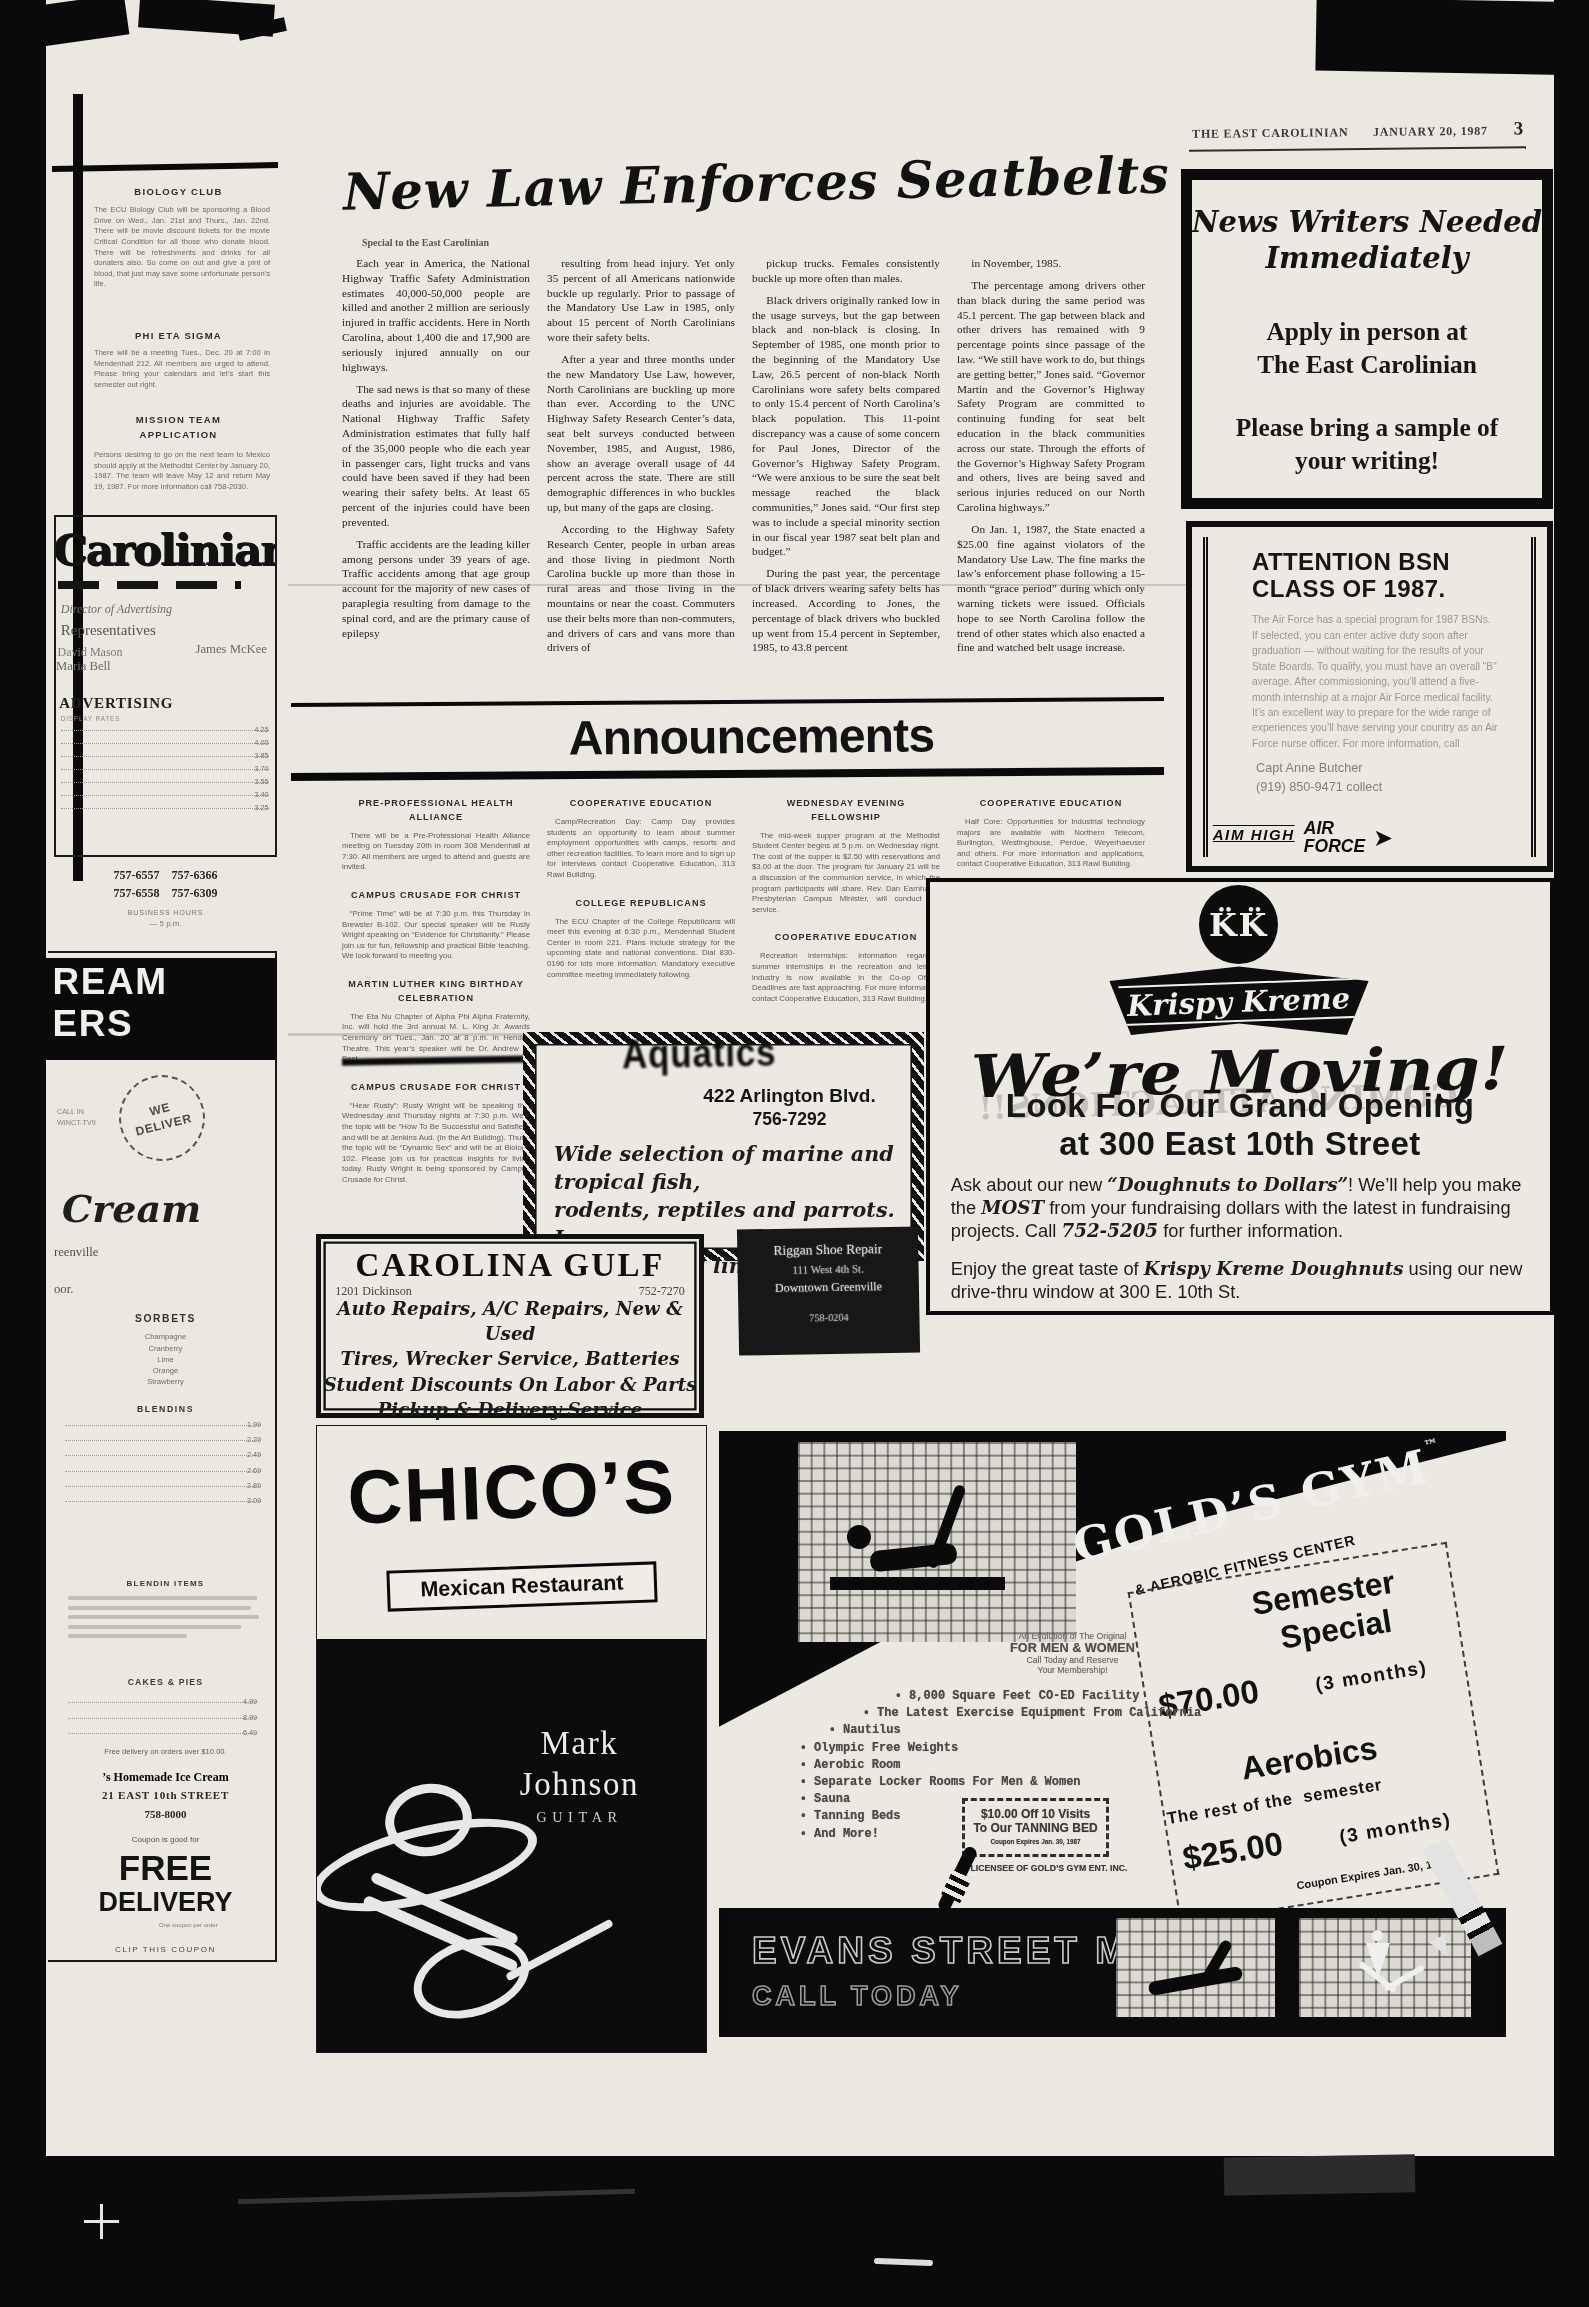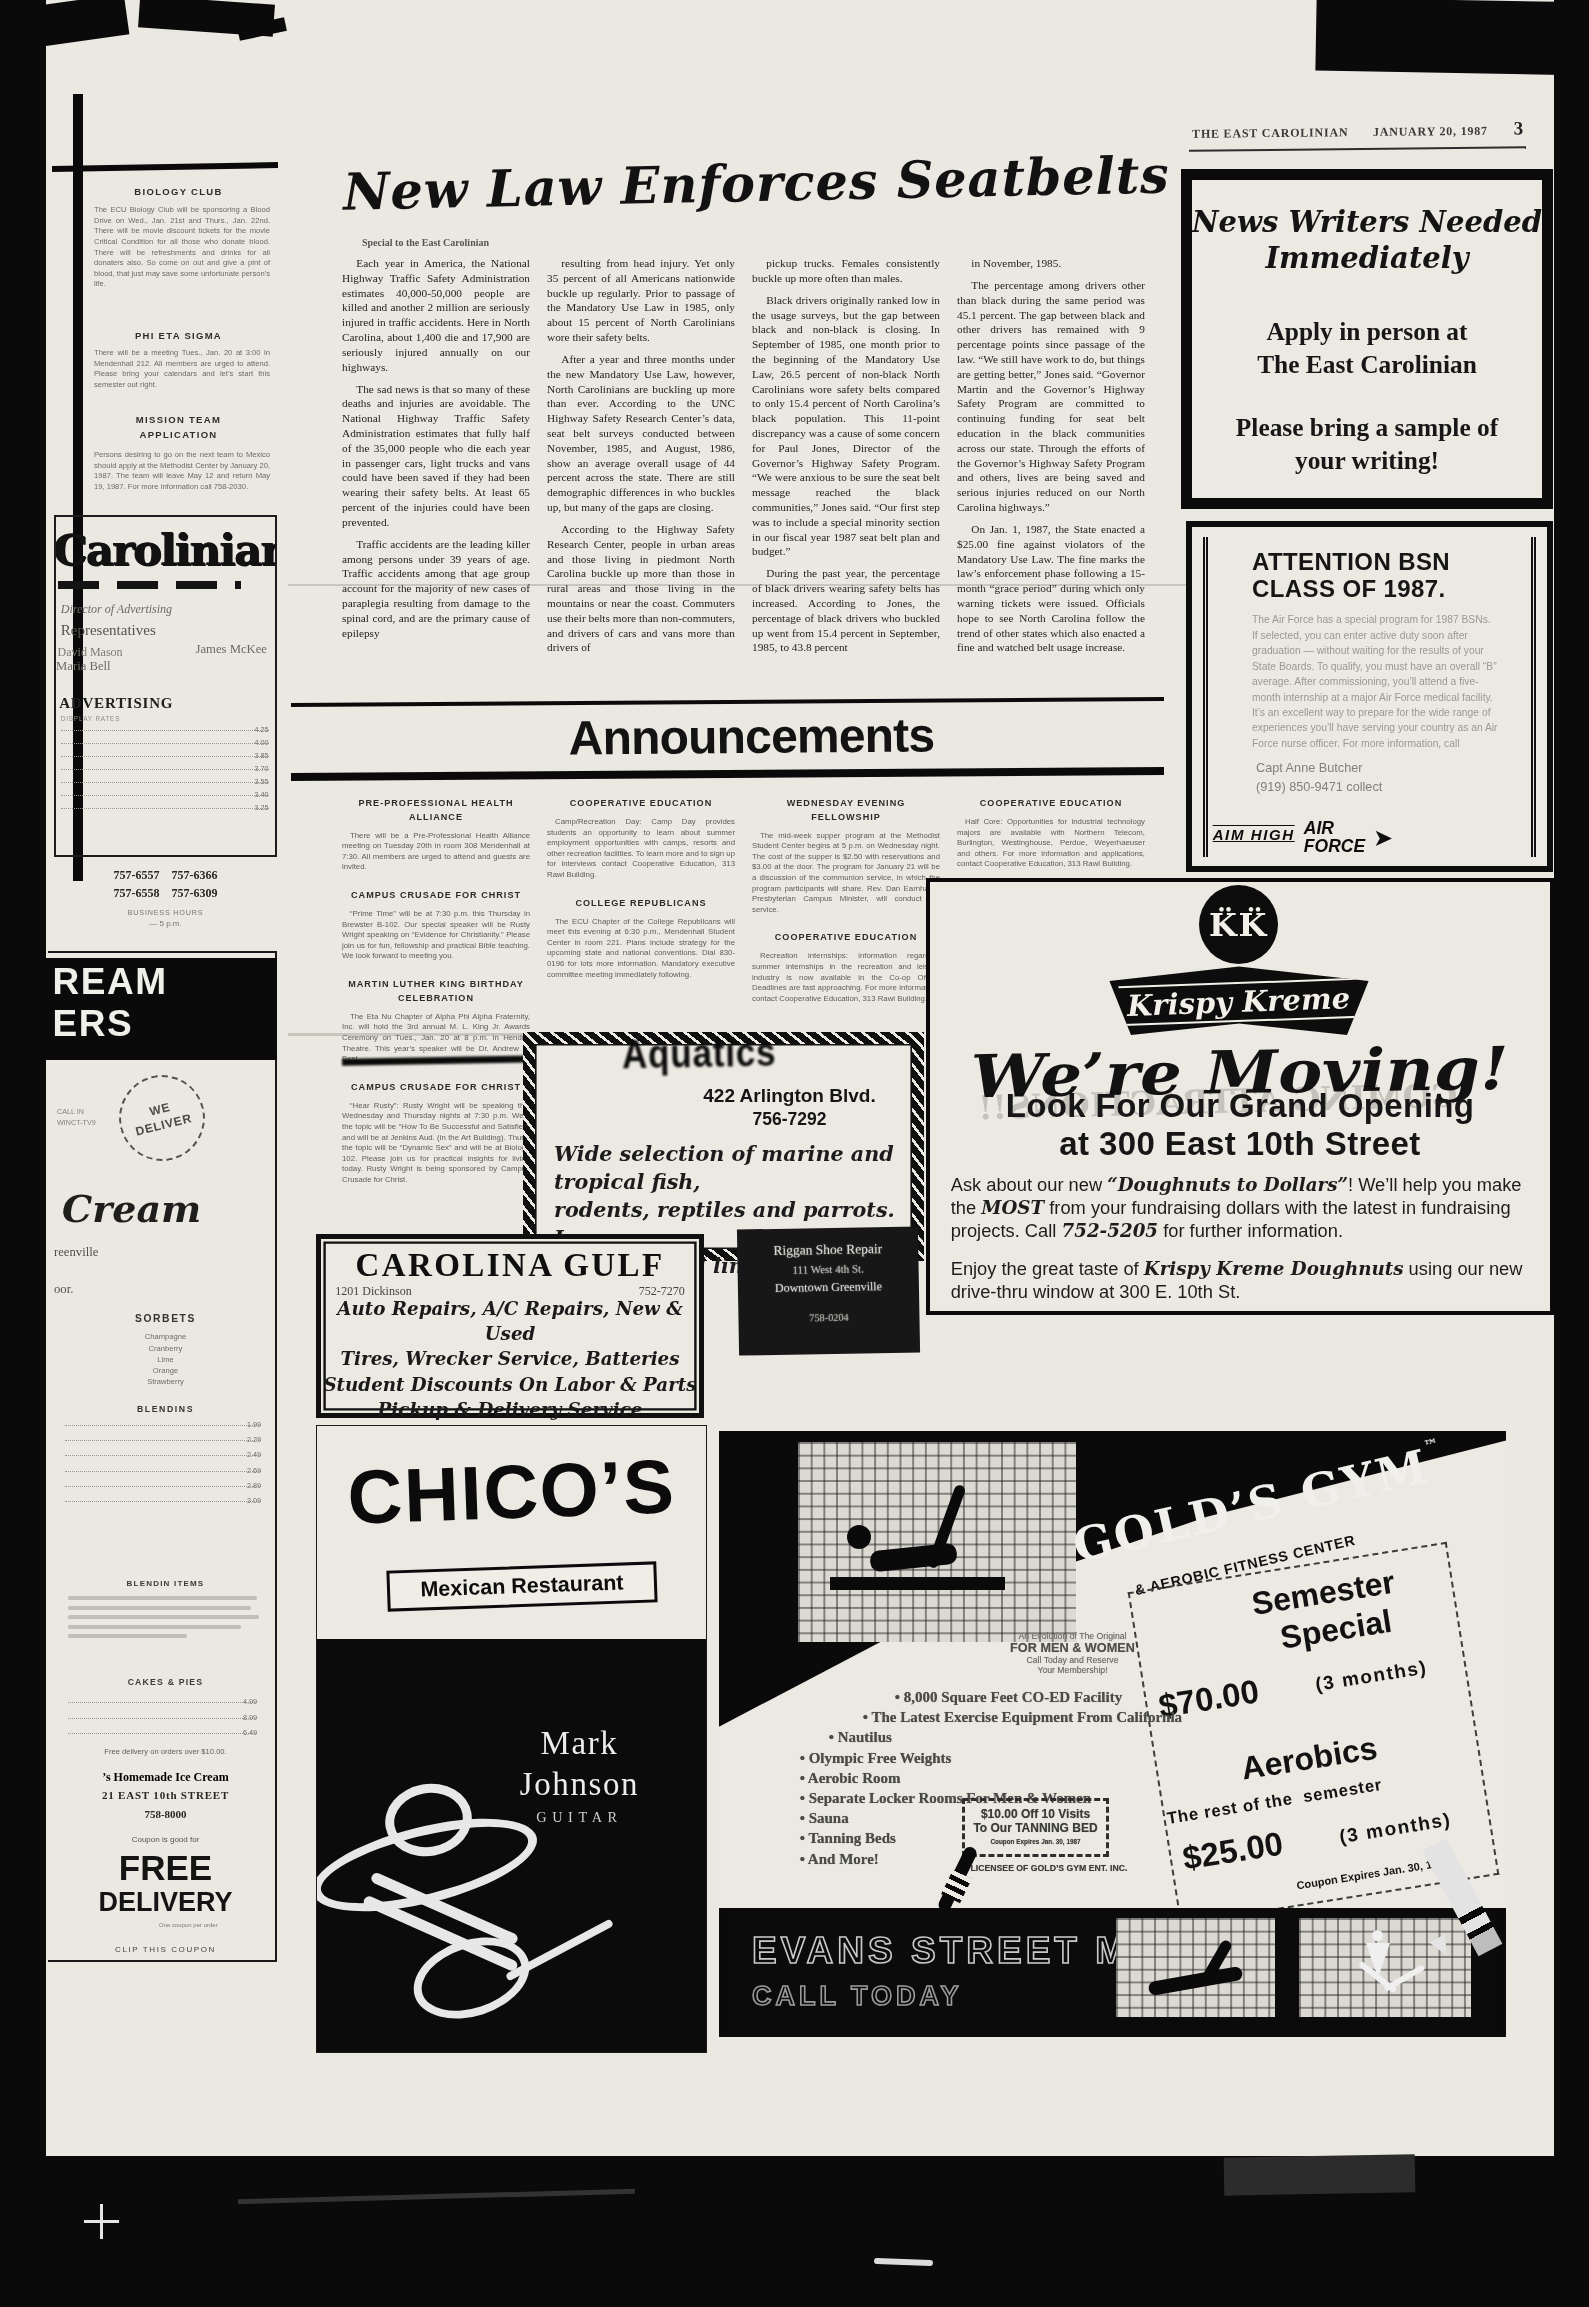--- a/index.html
+++ b/index.html
@@ -106,21 +106,21 @@
   .grid-panel { background-color:#dcd9d2;
       background-image:linear-gradient(90deg, rgba(20,20,20,.45) 1.6px, transparent 1.6px),
                        linear-gradient(rgba(20,20,20,.45) 1.6px, transparent 1.6px);
       background-size:12.7px 12.7px; }
   .gg-name { font-family:"DejaVu Serif",serif; font-weight:bold; font-size:46px; color:#f0efec;
              letter-spacing:2.4px; transform:rotate(-13deg); white-space:nowrap; }
   .gg-sub { font-family:"Liberation Sans",sans-serif; font-weight:900; font-size:14.3px; color:#111;
             transform:rotate(-13deg); white-space:nowrap; letter-spacing:0.8px; }
   .gg-panel { border:2.4px dashed #3c3c3c; transform:rotate(-9deg); }
   .gg-big { font-family:"Liberation Sans",sans-serif; font-weight:900; color:#121212; }
-  .gg-bullets div { font-family:Liberation Serif, serif; font-weight:700; font-size:15px;
+  .gg-bullets div { font-family:Liberation Mono, monospace; font-weight:700; font-size:12px;
                     color:#4a4a46; margin-bottom:3.2px; white-space:nowrap; text-shadow:0 0 0.8px #777; }
   .gg-bullets div:nth-child(1){margin-left:163px} .gg-bullets div:nth-child(2){margin-left:131px}
   .gg-bullets div:nth-child(3){margin-left:97px} .gg-bullets div:nth-child(4){margin-left:68px}
   .gg-bullets div:nth-child(5){margin-left:68px}  .gg-bullets div:nth-child(6){margin-left:68px}
   .gg-bullets div:nth-child(7){margin-left:68px}  .gg-bullets div:nth-child(8){margin-left:68px}
   .gg-bullets div:nth-child(9){margin-left:68px}
   .gg-evo { font-family:"Liberation Sans",sans-serif; color:#6e6e68; text-align:center; text-shadow:0 0 0.8px #999; }
   .gg-coupon { border:3.2px dashed #2e2e2e; text-align:center; font-family:"Liberation Sans",sans-serif; font-weight:900; color:#3a3a36; text-shadow:0 0 0.8px #888; }
   .gg-banner { background:#0b0b0b; }
   .gg-outline { font-family:"Liberation Sans",sans-serif; font-weight:900; letter-spacing:4px;
@@ -157,21 +157,21 @@
   <div class="abs crease" style="left:288px;top:584px;width:1264px;height:2.4px;"></div>
   <div class="abs crease" style="left:288px;top:1033px;width:238px;height:3.2px;"></div>
 
   <div class="abs blk" style="left:73px;top:94px;width:9.5px;height:787px;"></div>
   <div class="abs blk" style="left:52px;top:164px;width:226px;height:5.6px;transform:rotate(-1deg);"></div>
 
   <div class="abs sb-head" style="left:87px;top:184px;width:183px;">BIOLOGY CLUB</div>
   <div class="abs sb-body" style="left:94px;top:205px;width:176px;">The ECU Biology Club will be sponsoring a Blood Drive on Wed., Jan. 21st and Thurs., Jan. 22nd. There will be movie discount tickets for the movie Critical Condition for all those who donate blood. There will be refreshments and drinks for all donaters also. So come on out and give a pint of blood, that just may save some unfortunate person’s life.</div>
 
   <div class="abs sb-head" style="left:87px;top:328px;width:183px;">PHI ETA SIGMA</div>
-  <div class="abs sb-body" style="left:94px;top:348px;width:176px;">There will be a meeting Tues., Jan. 20 at 3:00 in Mendenhall 212. All members are urged to attend. Please bring your calendars and let’s start this semester out right.</div>
+  <div class="abs sb-body" style="left:94px;top:348px;width:176px;">There will be a meeting Tues., Dec. 20 at 7:00 in Mendenhall 212. All members are urged to attend. Please bring your calendars and let’s start this semester out right.</div>
 
   <div class="abs sb-head" style="left:87px;top:412px;width:183px;">
     <span>MISSION TEAM</span><br>
     <span>APPLICATION</span>
   </div>
   <div class="abs sb-body" style="left:94px;top:450px;width:176px;">Persons desiring to go on the next team to Mexico should apply at the Methodist Center by January 20, 1987. The team will leave May 12 and return May 19, 1987. For more information call 758-2030.</div>
 
   <div class="abs" style="left:54px;top:515px;width:223px;height:342px;border:2.4px solid #1c1c1c;overflow:hidden;">
     <div class="mast" style="margin:8px 0 0 -3.2px;">Carolinian</div>
     <div style="margin:6.4px 0 0 1.6px;height:8px;background:repeating-linear-gradient(90deg,#141414 0 41px,transparent 41px 59px);width:183px;"></div>

